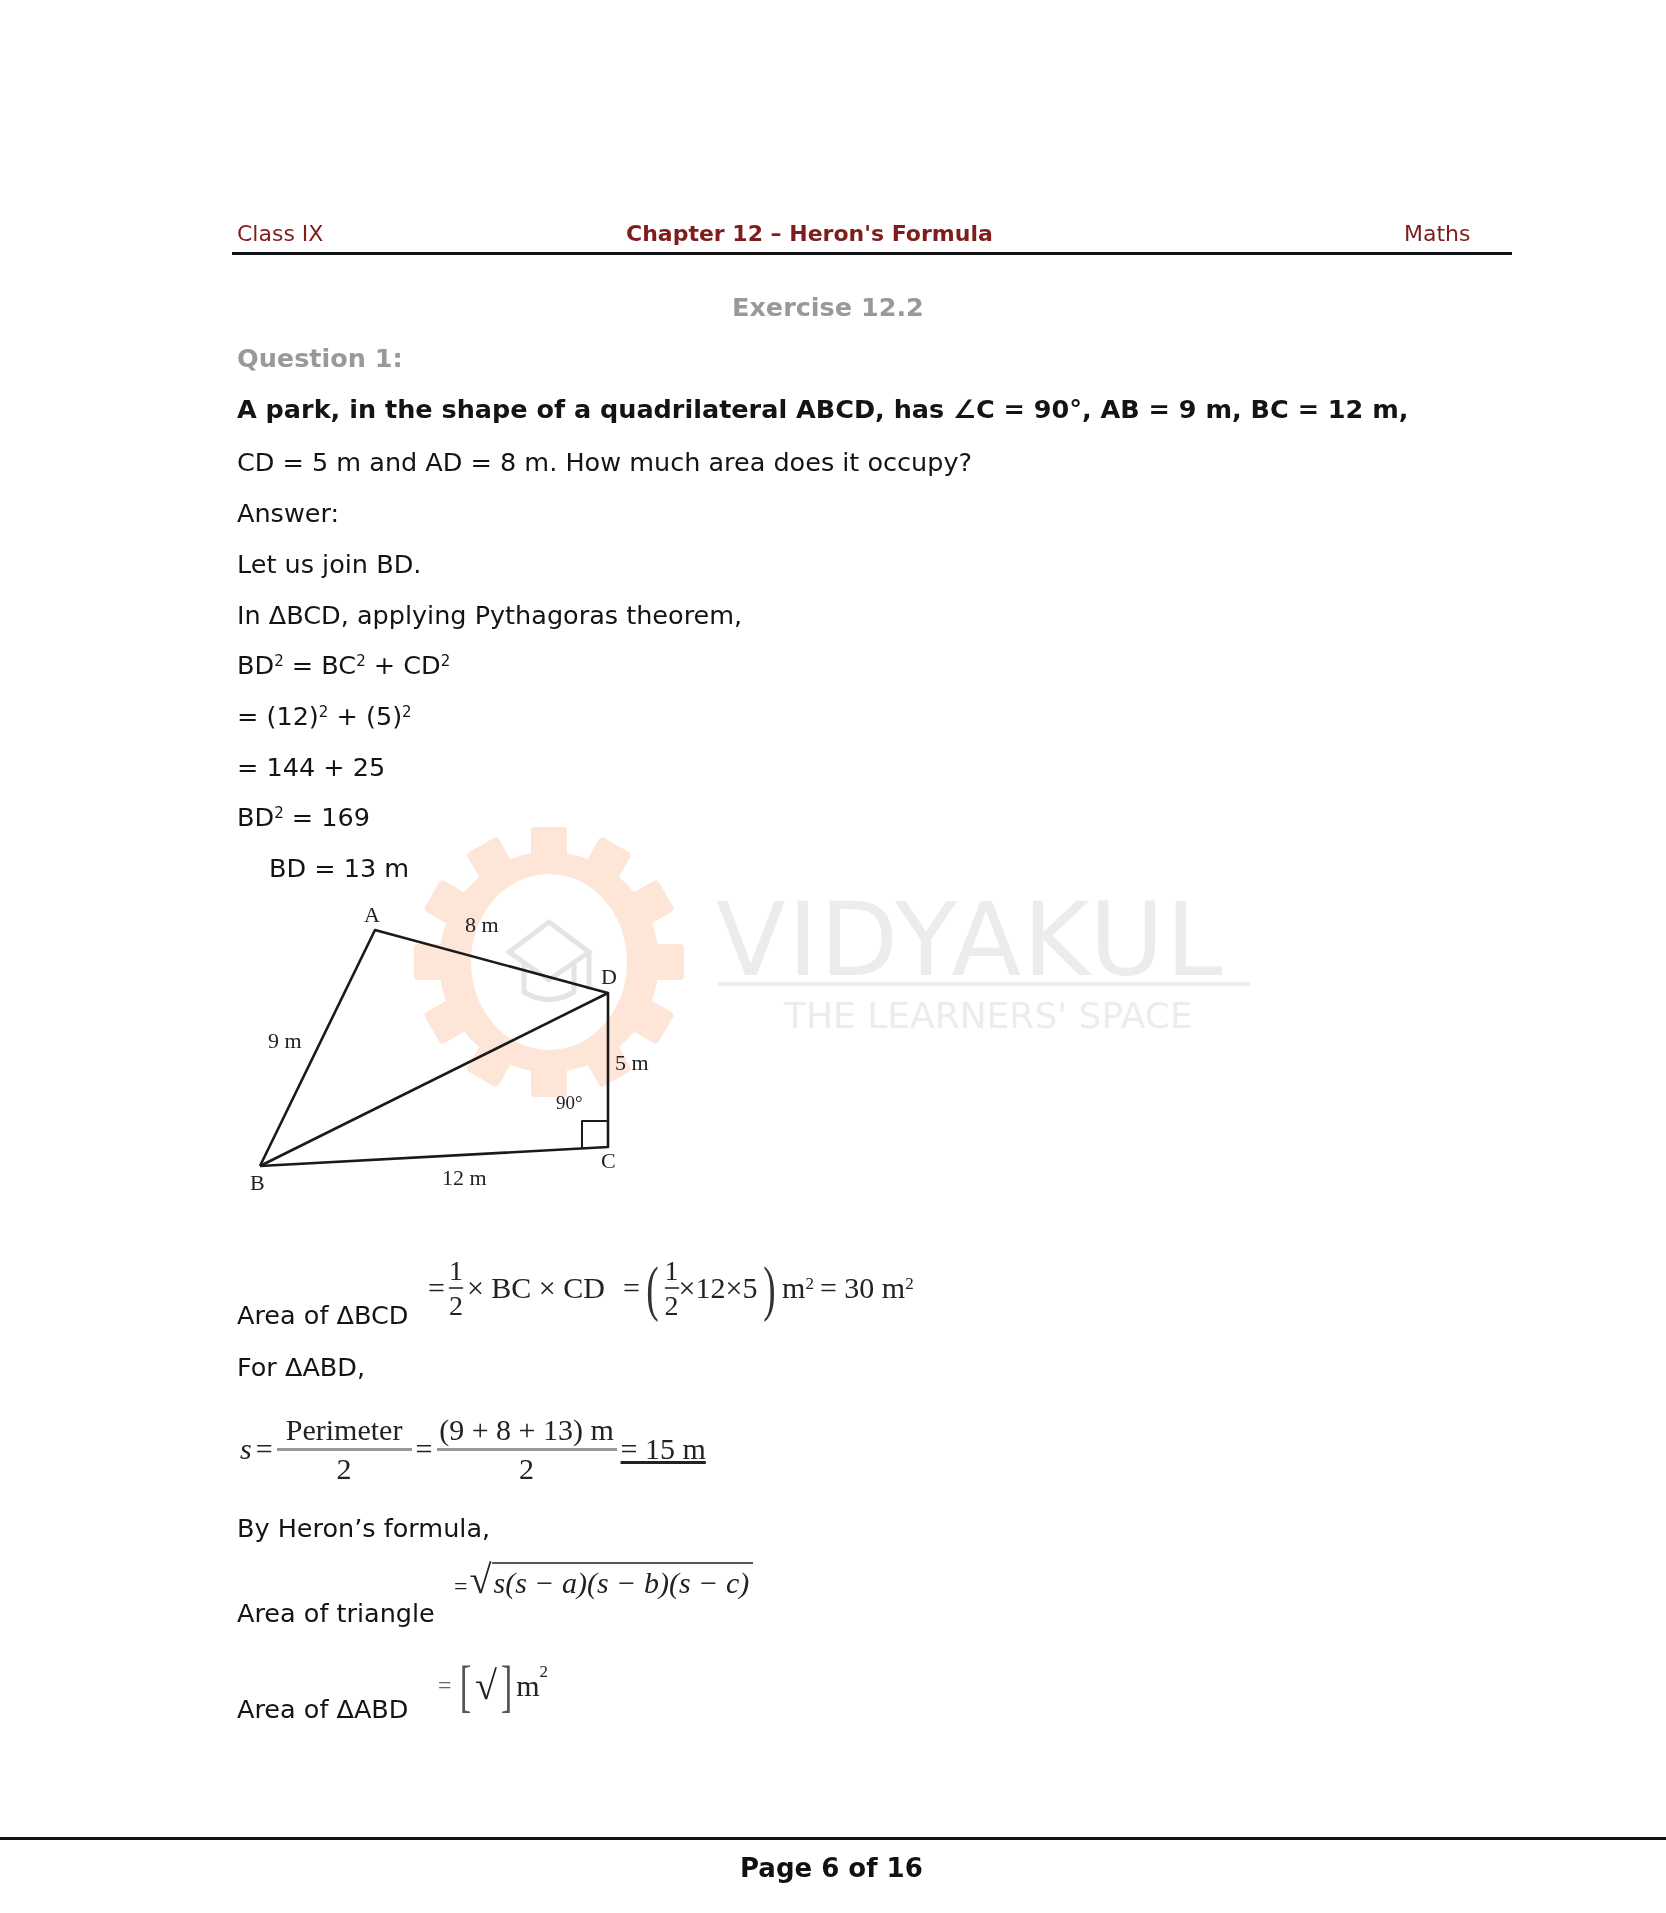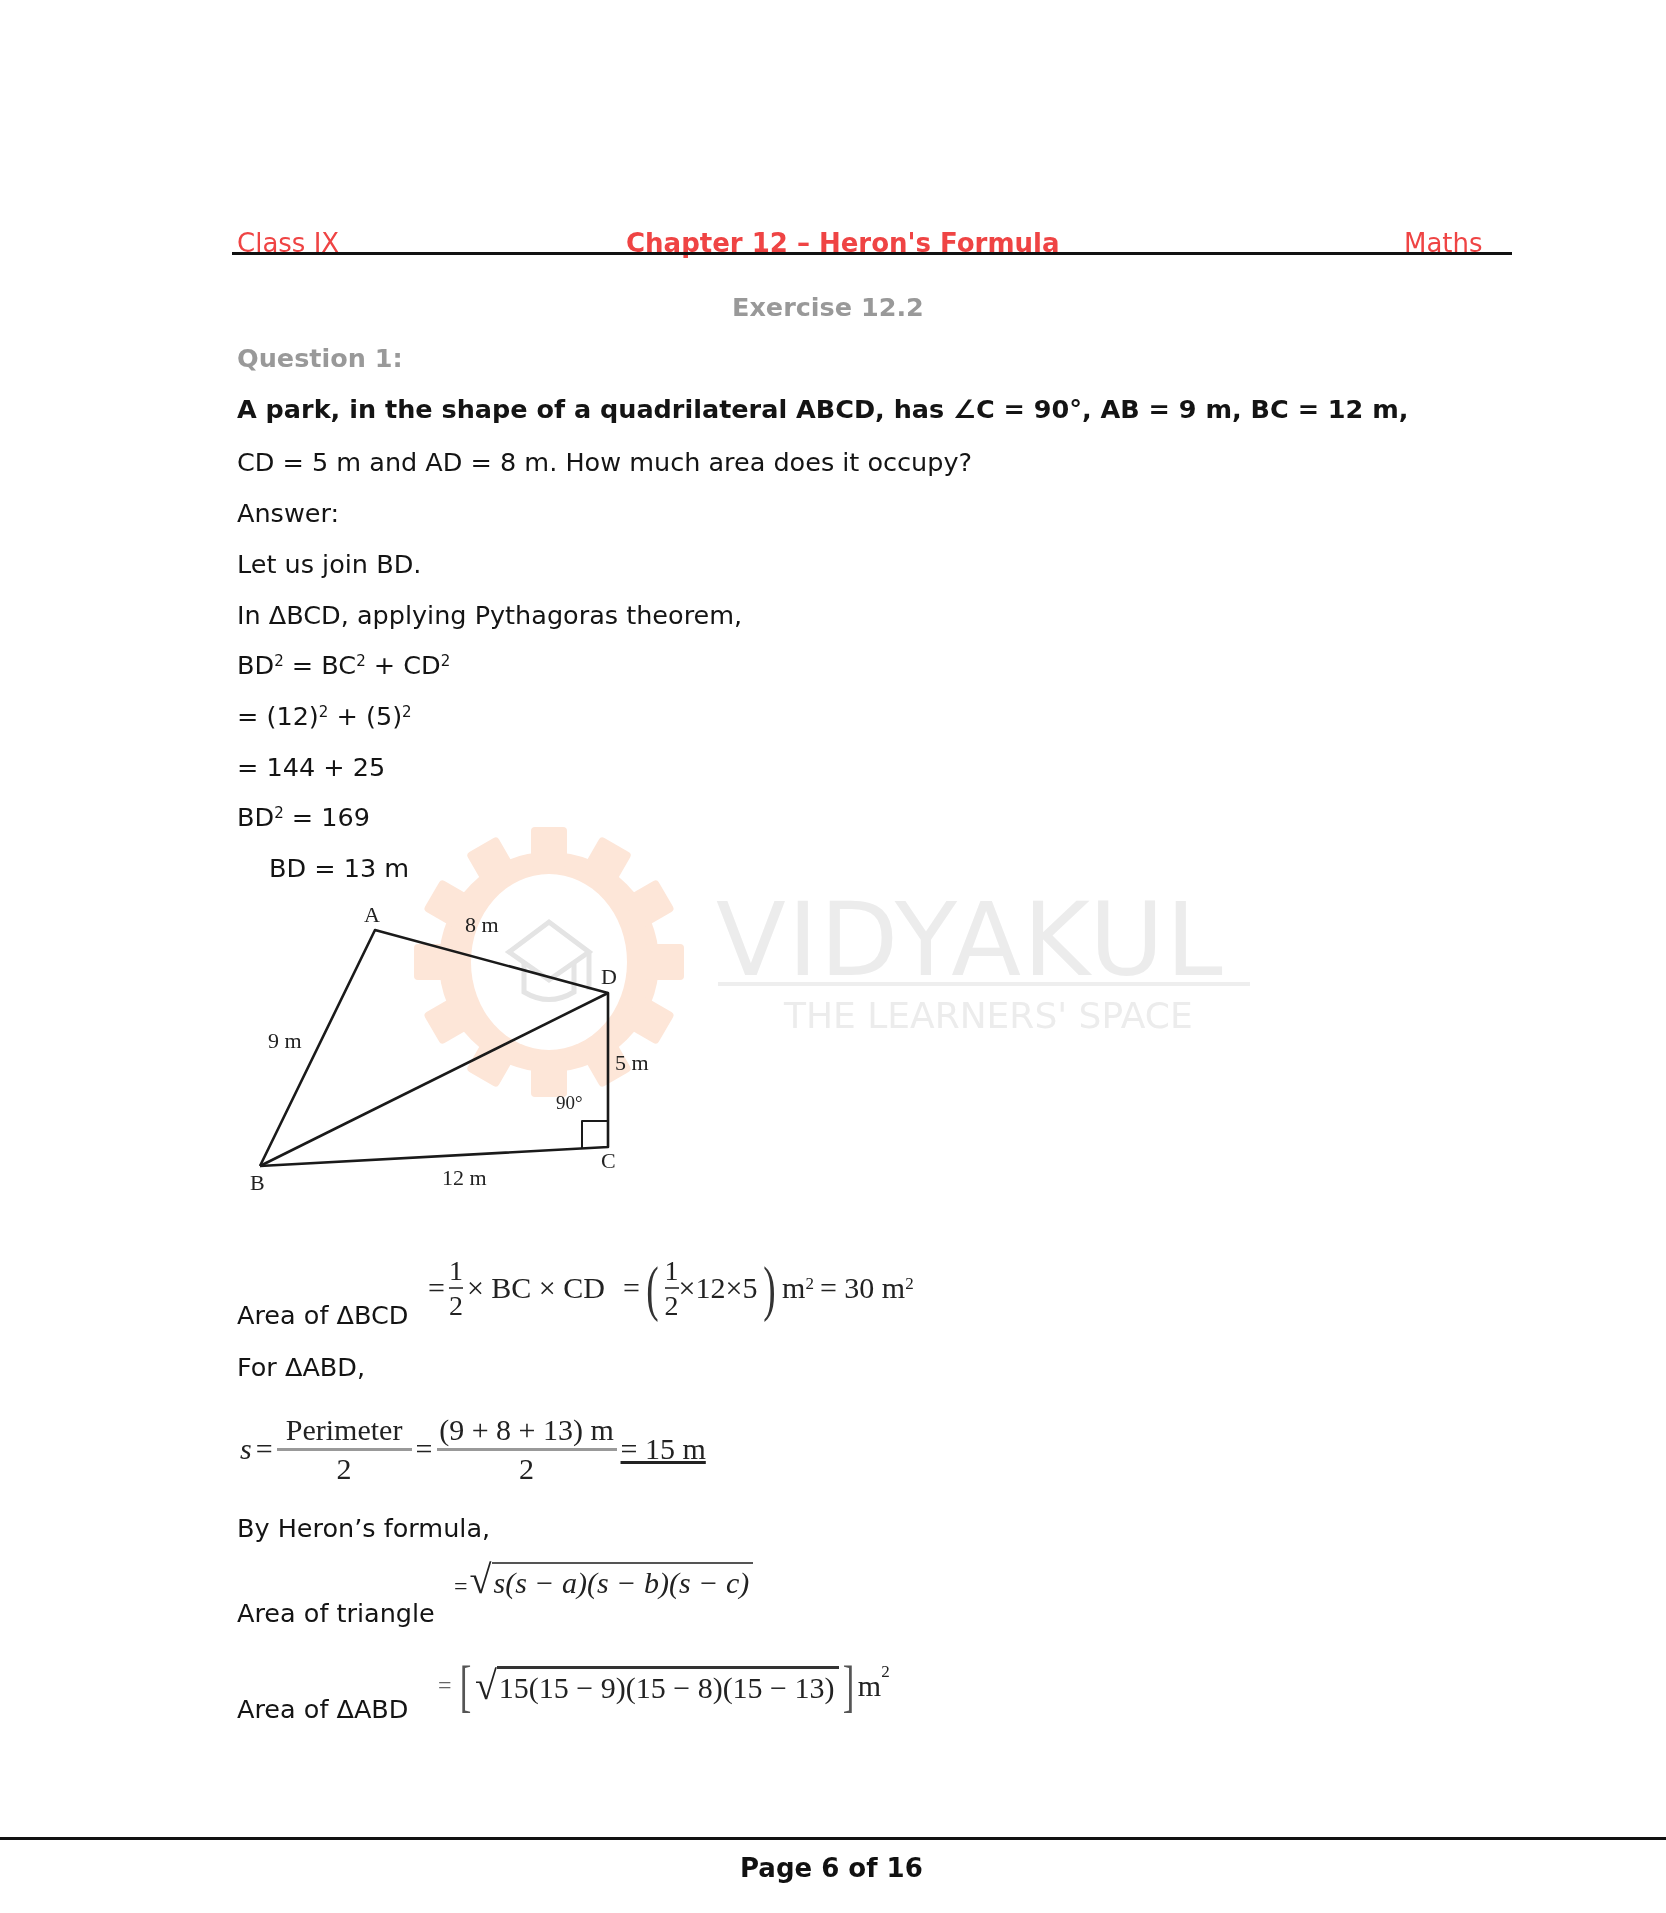--- a/index.html
+++ b/index.html
@@ -1,19 +1,19 @@
 <!DOCTYPE html>
 <html><head>
 <meta charset="utf-8">
 <style>
   html, body { margin:0; padding:0; background:#ffffff; }
   body { width:1666px; height:1913px; position:relative; overflow:hidden; font-family:"DejaVu Sans", sans-serif; color:#111; }
   .abs { position:absolute; white-space:nowrap; }
   .txt { font-size:25.5px; line-height:30px; color:#141414; }
-  .hdr { font-size:26px; color:#ef4444; top:228px; }
+  .hdr { font-size:22px; color:#7f1d1d; top:221px; }
   .rule { position:absolute; background:#111; }
   .gray-bold { font-weight:bold; color:#999999; font-size:25.5px; }
   .serif { font-family:"Liberation Serif", "DejaVu Serif", serif; color:#222; }
   sup.s { font-size:15px; vertical-align:top; position:relative; top:-4px; }
   .frac { display:inline-block; text-align:center; vertical-align:middle; }
   .frac .n, .frac .d { display:block; line-height:1.05; }
   .frac .bar { display:block; border-top:2px solid #555; margin:2px 0; }
   .wm-text { font-family:"DejaVu Sans", sans-serif; color:#ececec; }
 </style>
 </head>
@@ -149,21 +149,20 @@
     <span style="font-size:24px; margin-right:2px;">=</span>
     <span style="font-size:40px; line-height:1;">√</span>
     <span style="font-style:italic; border-top:2px solid #555; padding:2px 4px 0 2px; margin-top:2px;">s(s − a)(s − b)(s − c)</span>
   </div>
 
   <div class="abs txt" style="left:237px; top:1694px;">Area of ΔABD</div>
   <div class="abs serif" style="left:438px; top:1652px; font-size:30px; display:flex; align-items:center;">
     <span style="font-size:24px; margin-right:4px; color:#666;">=</span>
     <span style="font-size:58px; font-weight:100; color:#555; transform:scaleX(0.6); display:inline-block;">[</span>
     <span style="font-size:40px; line-height:1;">√</span>
-    <span style="border-top:3px solid #333; padding:2px 4px 0 2px;">15(15 − 9)(15 − 8)(15 − 13)</span>
     <span style="font-size:58px; font-weight:100; color:#555; transform:scaleX(0.6); display:inline-block;">]</span>
     <span>m</span>
       <sup class="s" style="font-size:17px; top:-14px;">2</sup>
   </div>
 </div>
 
 <div class="rule" style="left:0; top:1837px; width:1666px; height:3px;"></div>
 <div class="abs" style="left:740px; top:1853px; font-size:26px; font-weight:bold; color:#111;">Page 6 of 16</div>
 
 </body></html>

